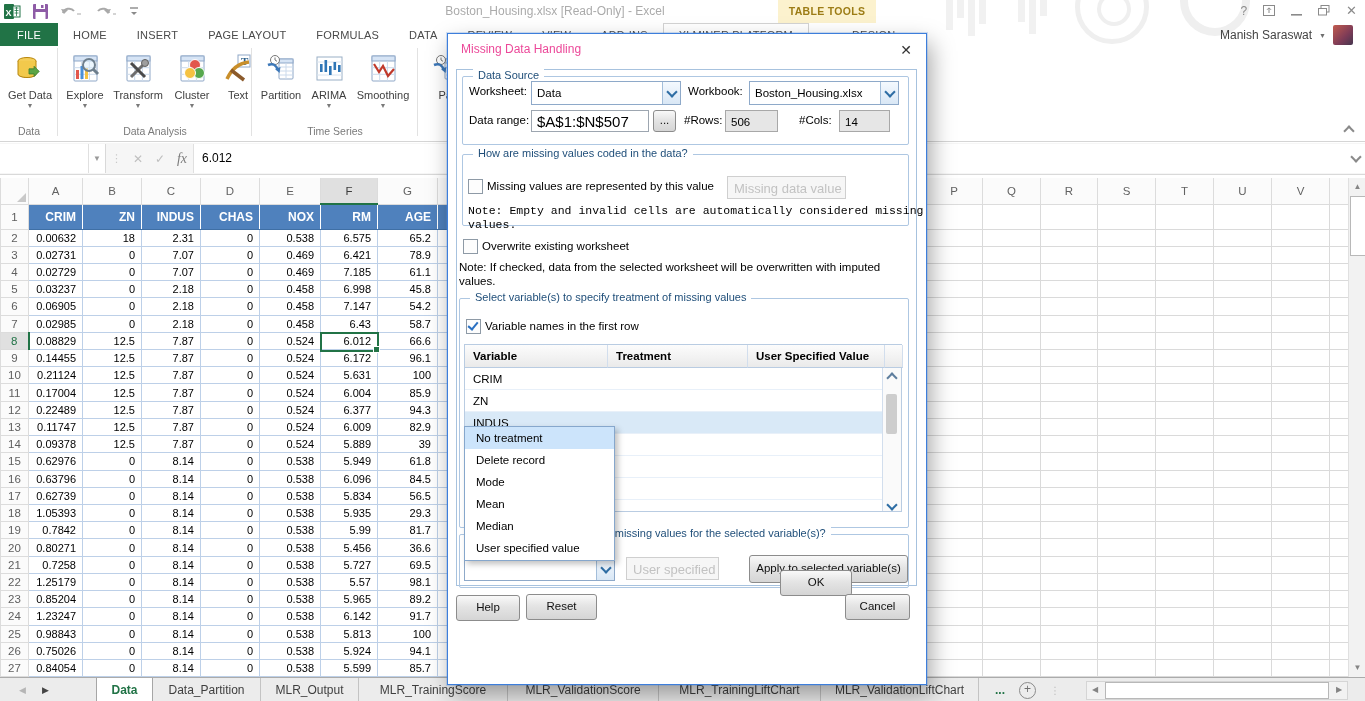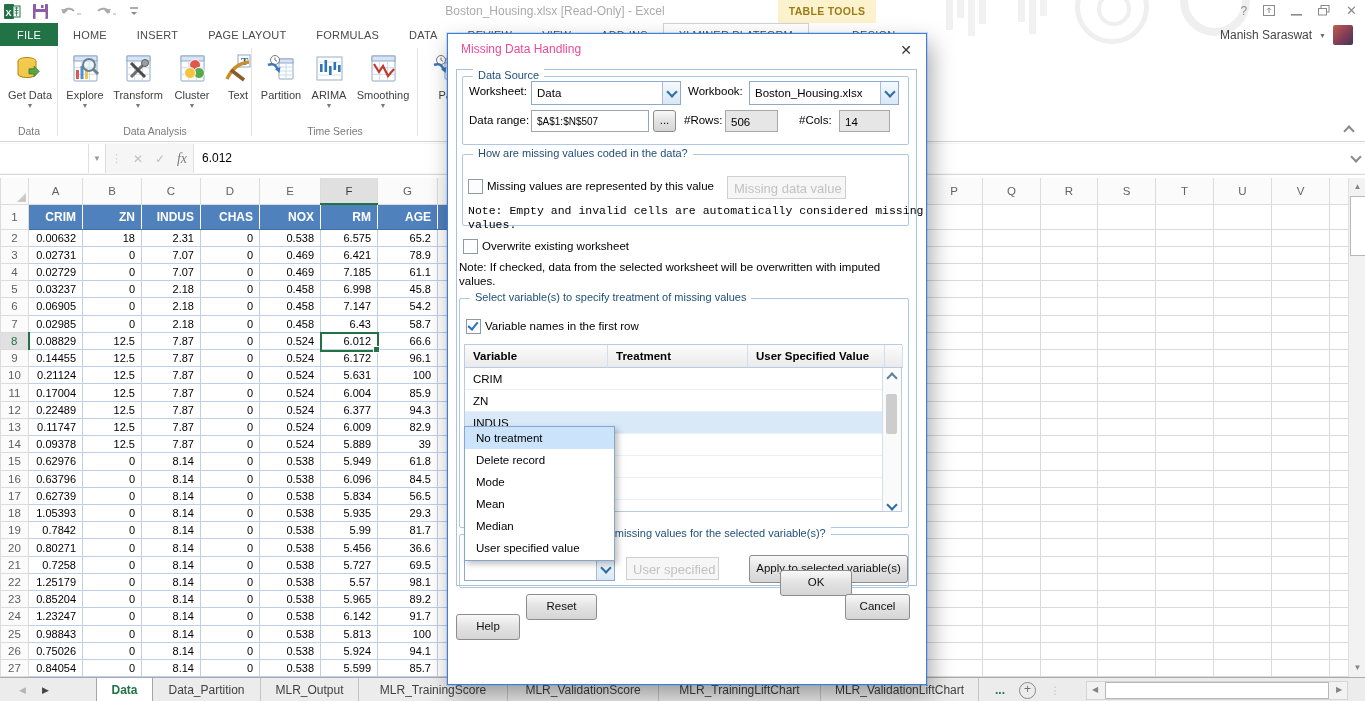--- a/index.html
+++ b/index.html
@@ -83,21 +83,21 @@
   #dlg-panel{position:absolute;left:8px;top:35px;width:459px;height:515px;border:1px solid #A7C2DE;}
   .grp{position:absolute;border:1px solid #AEC7E2;border-radius:2px;}
   .legend{position:absolute;top:-8px;left:10px;background:#fff;padding:0 5px;color:#1F4E79;font-size:11px;white-space:nowrap;}
   .dlabel{position:absolute;font-size:11.5px;color:#000;white-space:nowrap;}
   .combo{position:absolute;height:22px;background:#fff;border:1px solid #8EA9C9;display:flex;align-items:center;}
   .combo .cval{flex:1;padding-left:5px;font-size:11.5px;overflow:hidden;white-space:nowrap;}
   .combo .cbtn{width:17px;height:100%;background:linear-gradient(#F4F9FE,#D9E7F5);border-left:1px solid #A3BEDA;
       display:flex;align-items:center;justify-content:center;}
   .chev-d{width:6px;height:6px;border-right:2px solid #2E6DA4;border-bottom:2px solid #2E6DA4;transform:rotate(45deg);margin-top:-3px;}
   .chev-u{width:6px;height:6px;border-right:2px solid #5E7E9E;border-bottom:2px solid #5E7E9E;transform:rotate(-135deg);margin-top:3px;}
-  .tinput{position:absolute;height:22px;background:#fff;border:1px solid #9DA6B0;font-size:10px;
+  .tinput{position:absolute;height:22px;background:#fff;border:1px solid #9DA6B0;font-size:15px;
       line-height:22px;padding-left:5px;box-sizing:border-box;}
   .ro-box{position:absolute;height:22px;background:#E6E6E6;border:1px solid #A8A8A8;font-size:11.5px;
       line-height:22px;padding-left:5px;box-sizing:border-box;color:#000;}
   .dis-input{position:absolute;height:23px;background:#F6F6F6;border:1px solid #CFCFCF;color:#C2C2C2;
       font-size:13px;line-height:23px;padding-left:6px;box-sizing:border-box;}
   .wbtn{position:absolute;background:linear-gradient(#F9F9F9,#E4E4E4 45%,#D5D5D5);border:1px solid #8C8C8C;
       border-radius:3px;font-size:11.5px;color:#111;text-align:center;}
   .cb{position:absolute;width:13px;height:13px;background:#FDFDFD;border:1px solid #8E9AA6;}
   .cb .tick{display:block;width:4px;height:8px;border-right:2px solid #2A70C2;border-bottom:2px solid #2A70C2;
       transform:rotate(40deg);margin:0 0 0 3px;}
@@ -1078,19 +1078,19 @@
 
     <div id="dropdown">
         <div class="dd-item hl">No treatment</div>
         <div class="dd-item">Delete record</div>
         <div class="dd-item">Mode</div>
         <div class="dd-item">Mean</div>
         <div class="dd-item">Median</div>
         <div class="dd-item">User specified value</div>
       </div>
 
-    <div class="wbtn" style="left:8px;top:580px;width:62px;height:24px;line-height:22px;">Help</div>
+    <div class="wbtn" style="left:8px;top:561px;width:62px;height:24px;line-height:22px;">Help</div>
     <div class="wbtn" style="left:78px;top:560px;width:69px;height:24px;line-height:22px;">Reset</div>
     <div class="wbtn" style="left:320px;top:536px;width:70px;height:24px;line-height:22px;margin-left:12px;">OK</div>
     <div class="wbtn" style="left:397px;top:560px;width:63px;height:24px;line-height:22px;">Cancel</div>
 
   </div>
 </div>
 
 </body></html>

